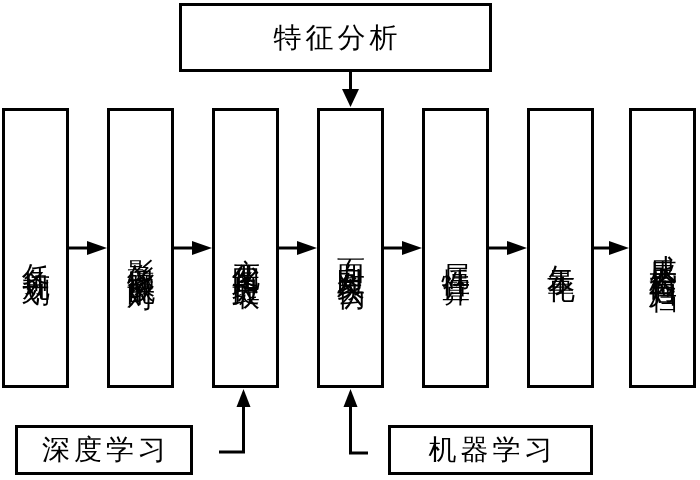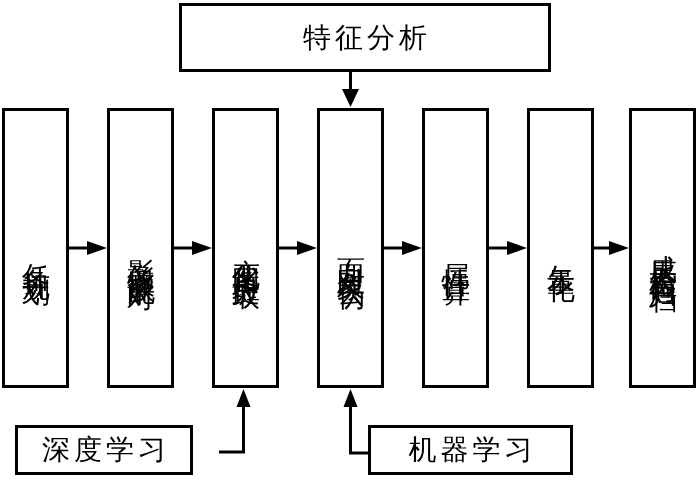--- a/index.html
+++ b/index.html
@@ -29,21 +29,21 @@
     box-sizing: border-box;
     border: 3px solid #000000;
     background: #ffffff;
     display: flex;
     align-items: center;
     justify-content: center;
   }
   .top-box {
     left: 179px;
     top: 3px;
-    width: 372px;
+    width: 313px;
     height: 69px;
   }
   .v-box {
     top: 108px;
     width: 67px;
     height: 280px;
   }
   .support-box {
     top: 425px;
     width: 205px;
@@ -122,17 +122,17 @@
   <div class="box v-box" style="left:527px">
     <span class="v-label">矢量化</span>
   </div>
   <div class="box v-box" style="left:629px">
     <span class="v-label">成果质检与归档</span>
   </div>
 
   <div class="box support-box" style="left:15px;width:178px">
     <span class="h-label">深度学习</span>
   </div>
-  <div class="box support-box" style="left:368px">
+  <div class="box support-box" style="left:388px">
     <span class="h-label">机器学习</span>
   </div>
 
 </div>
 
 </body></html>

